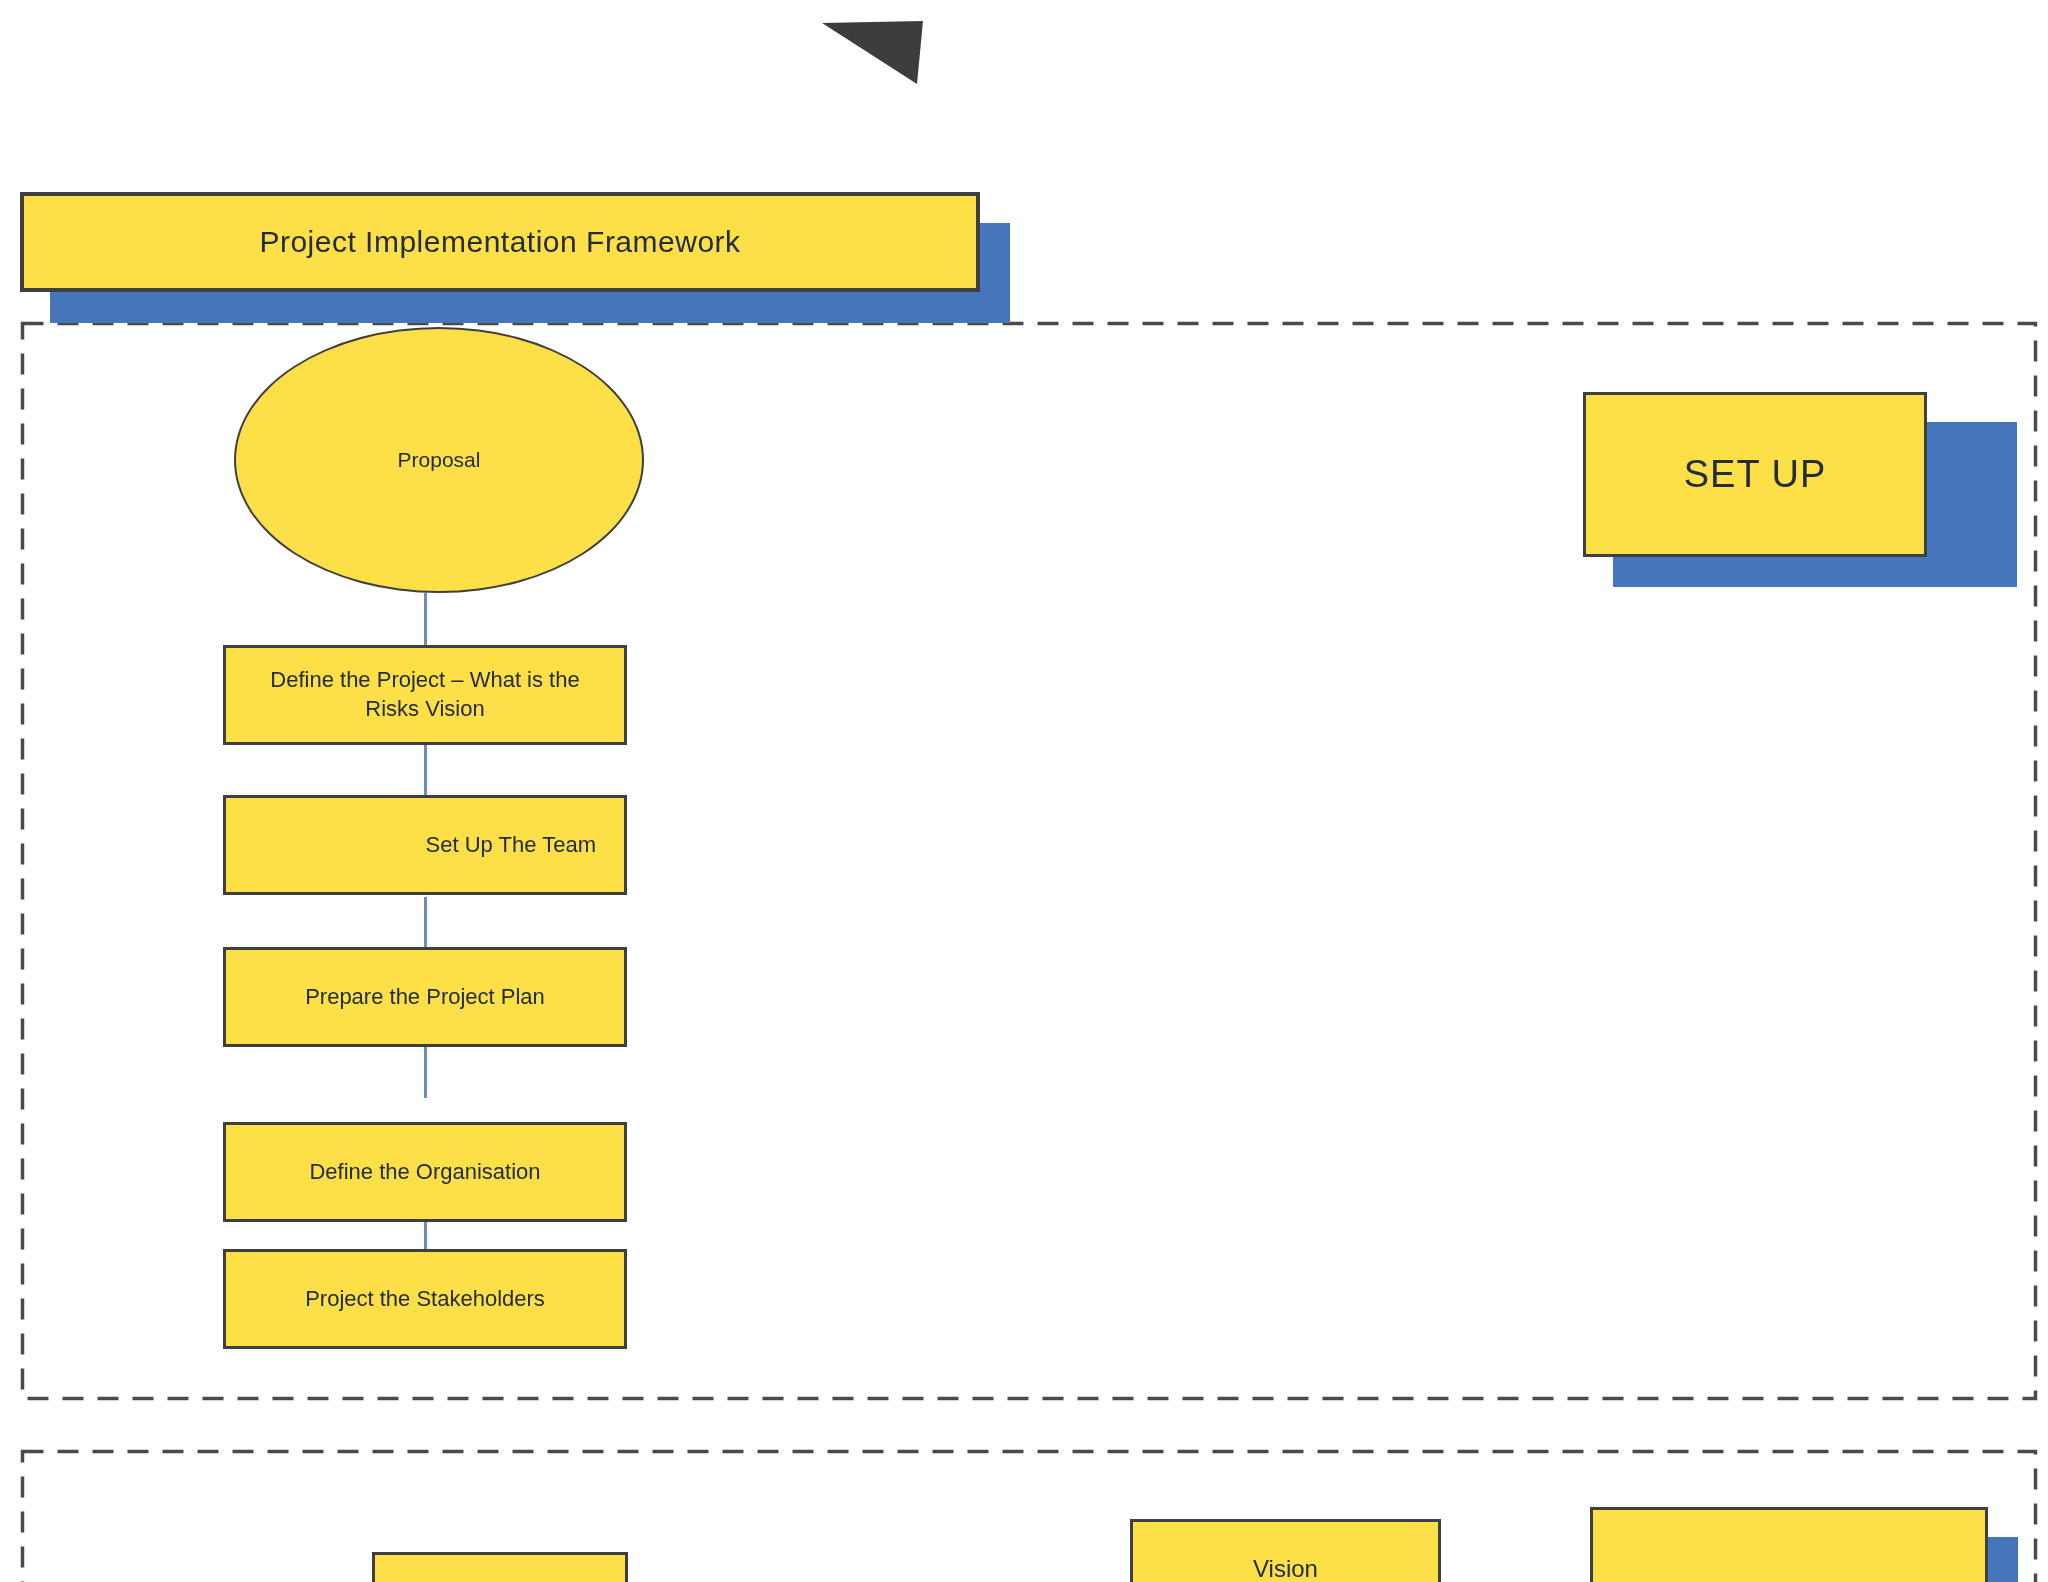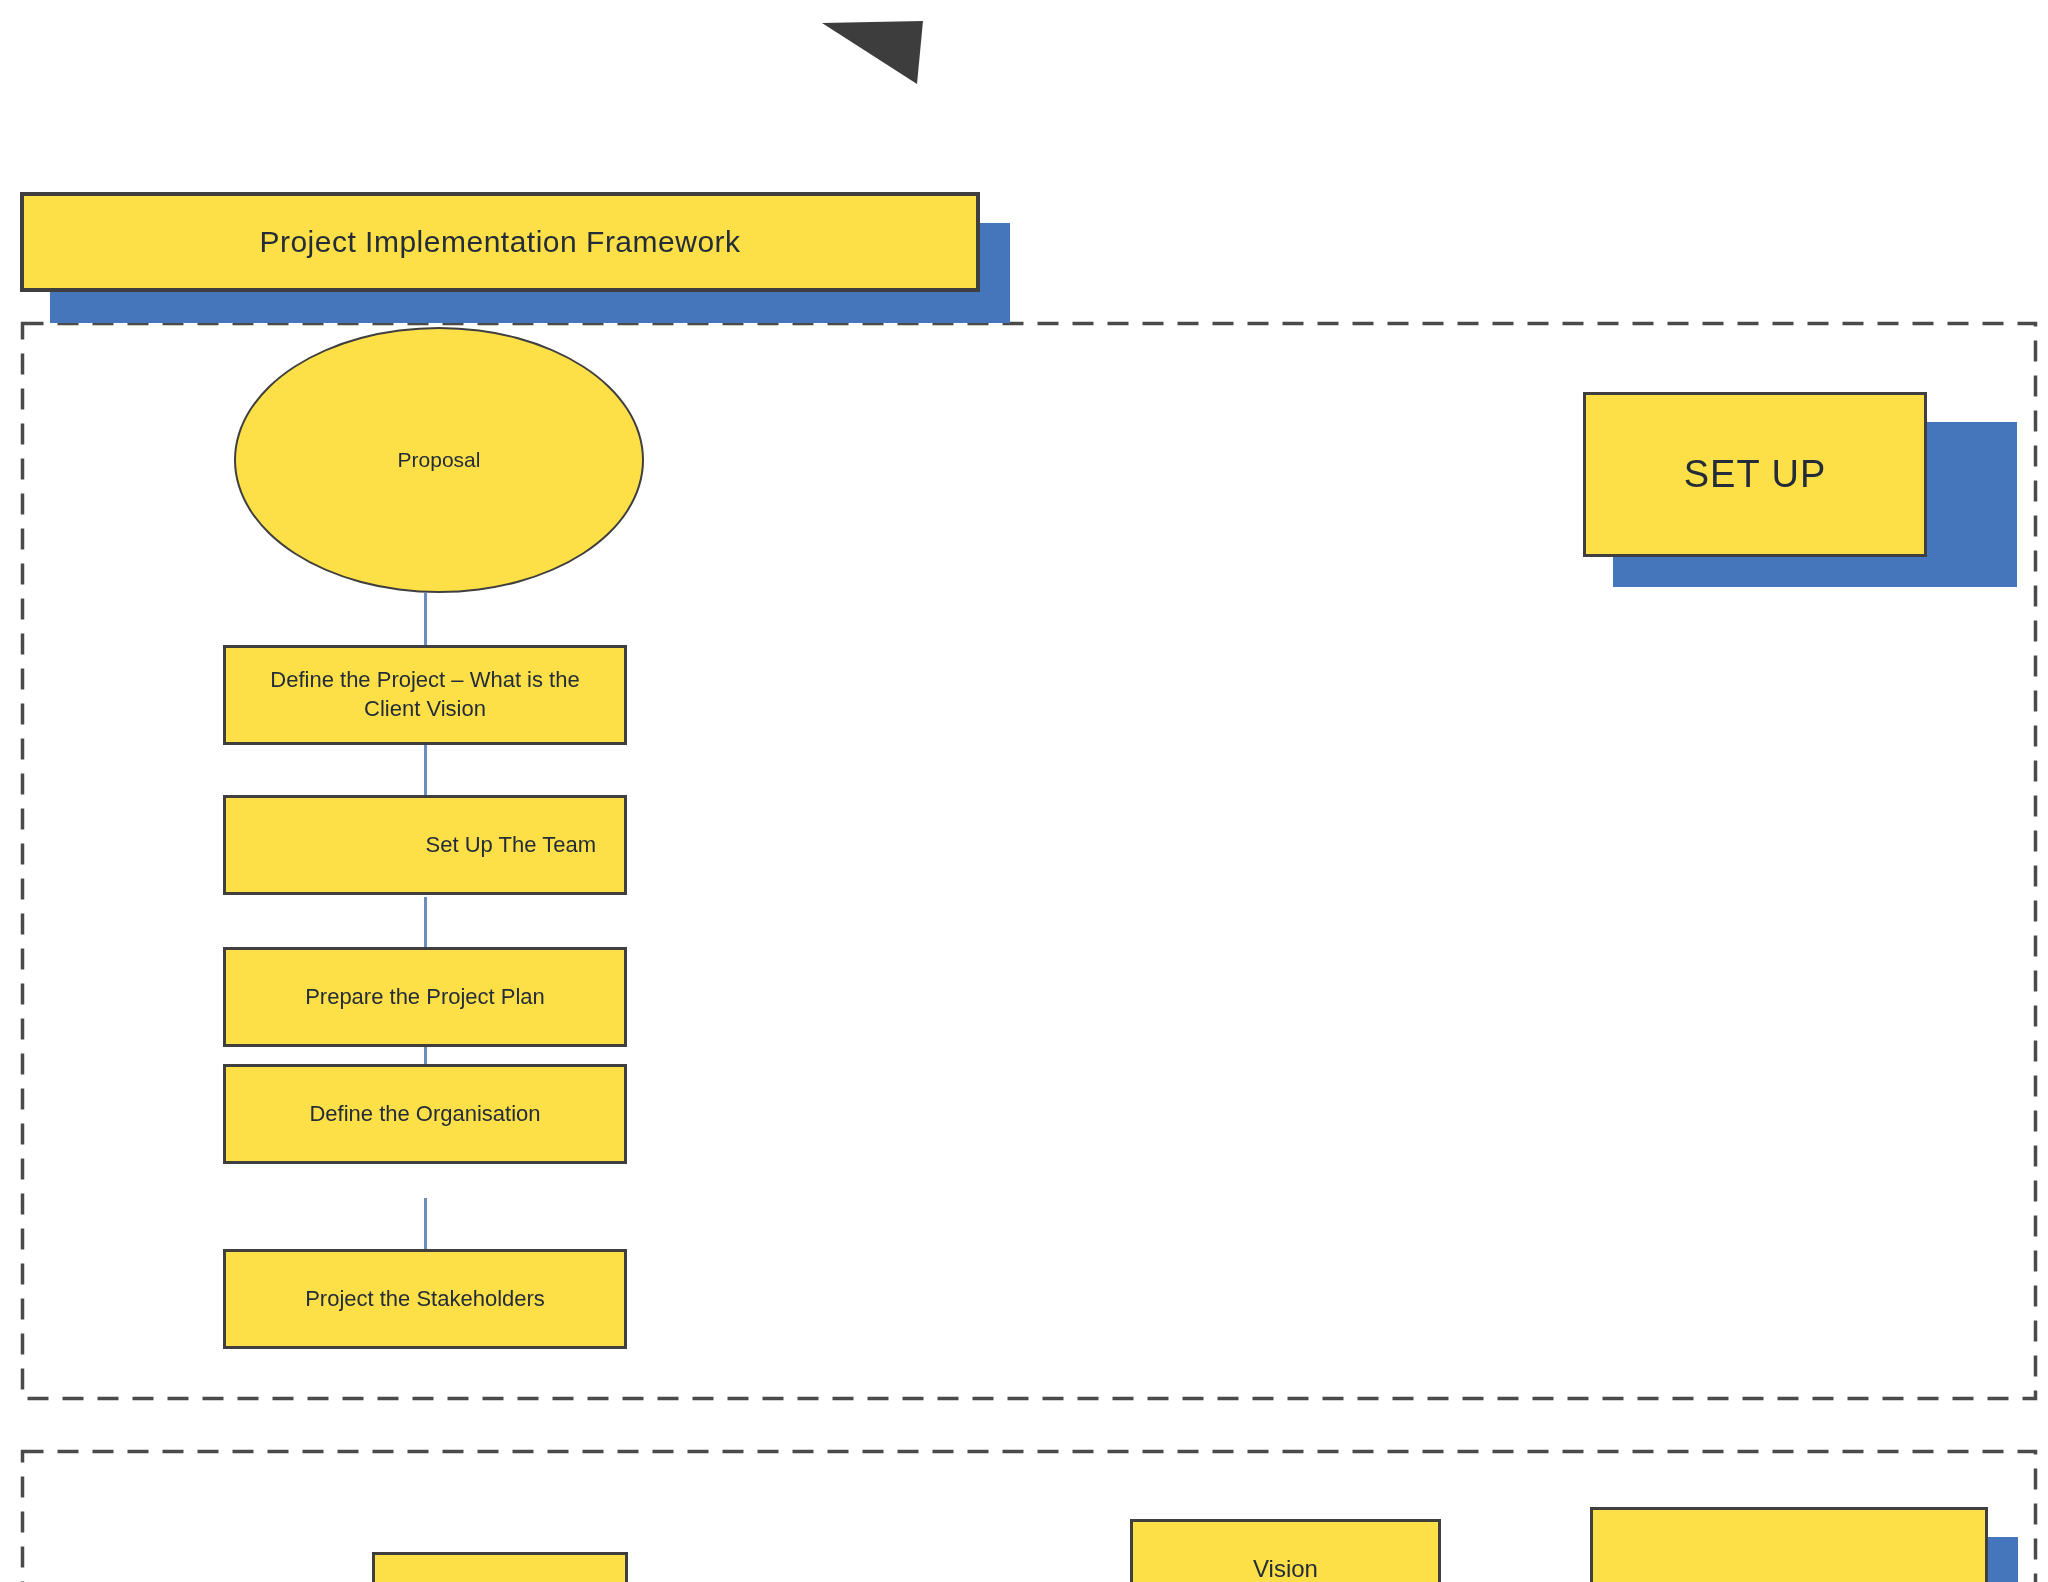--- a/index.html
+++ b/index.html
@@ -20,21 +20,21 @@
   }
   .title-shadow{left:50px;top:223px;width:960px;height:100px;}
   .ellipse{
     left:234px;top:327px;width:410px;height:266px;border-radius:50%;
     border-width:2.5px;font-size:21px;
   }
   .step{left:223px;width:404px;height:100px;font-size:22px;line-height:1.3;padding:0 28px;}
   .step-0{top:645px;}
   .step-1{top:795px;justify-content:flex-end;}
   .step-2{top:947px;}
-  .step-3{top:1064px;}
+  .step-3{top:1122px;}
   .step-4{top:1249px;}
   .connector{position:absolute;left:424px;width:3px;background:#6c8ebf;z-index:2;}
   .conn-0{top:593px;height:52px;}
   .conn-1{top:745px;height:50px;}
   .conn-2{top:897px;height:50px;}
   .conn-3{top:1047px;height:51px;}
   .conn-4{top:1198px;height:51px;}
   .setup-box{left:1583px;top:392px;width:344px;height:165px;border-width:3.5px;font-size:38px;letter-spacing:1px;}
   .setup-shadow{left:1613px;top:422px;width:404px;height:165px;}
   .risks-box{left:1130px;top:1519px;width:311px;height:100px;font-size:24px;}
@@ -66,21 +66,21 @@
     <span>Proposal</span>
   </div>
 
   <div class="connector conn-0"></div>
   <div class="connector conn-1"></div>
   <div class="connector conn-2"></div>
   <div class="connector conn-3"></div>
   <div class="connector conn-4"></div>
 
   <div class="node step step-0">
-    <span>Define the Project – What is the Client Vision</span>
+    <span>Define the Project – What is the Risks Vision</span>
   </div>
   <div class="node step step-1">
     <span>Set Up The Team</span>
   </div>
   <div class="node step step-2">
     <span>Prepare the Project Plan</span>
   </div>
   <div class="node step step-3">
     <span>Define the Organisation</span>
   </div>

